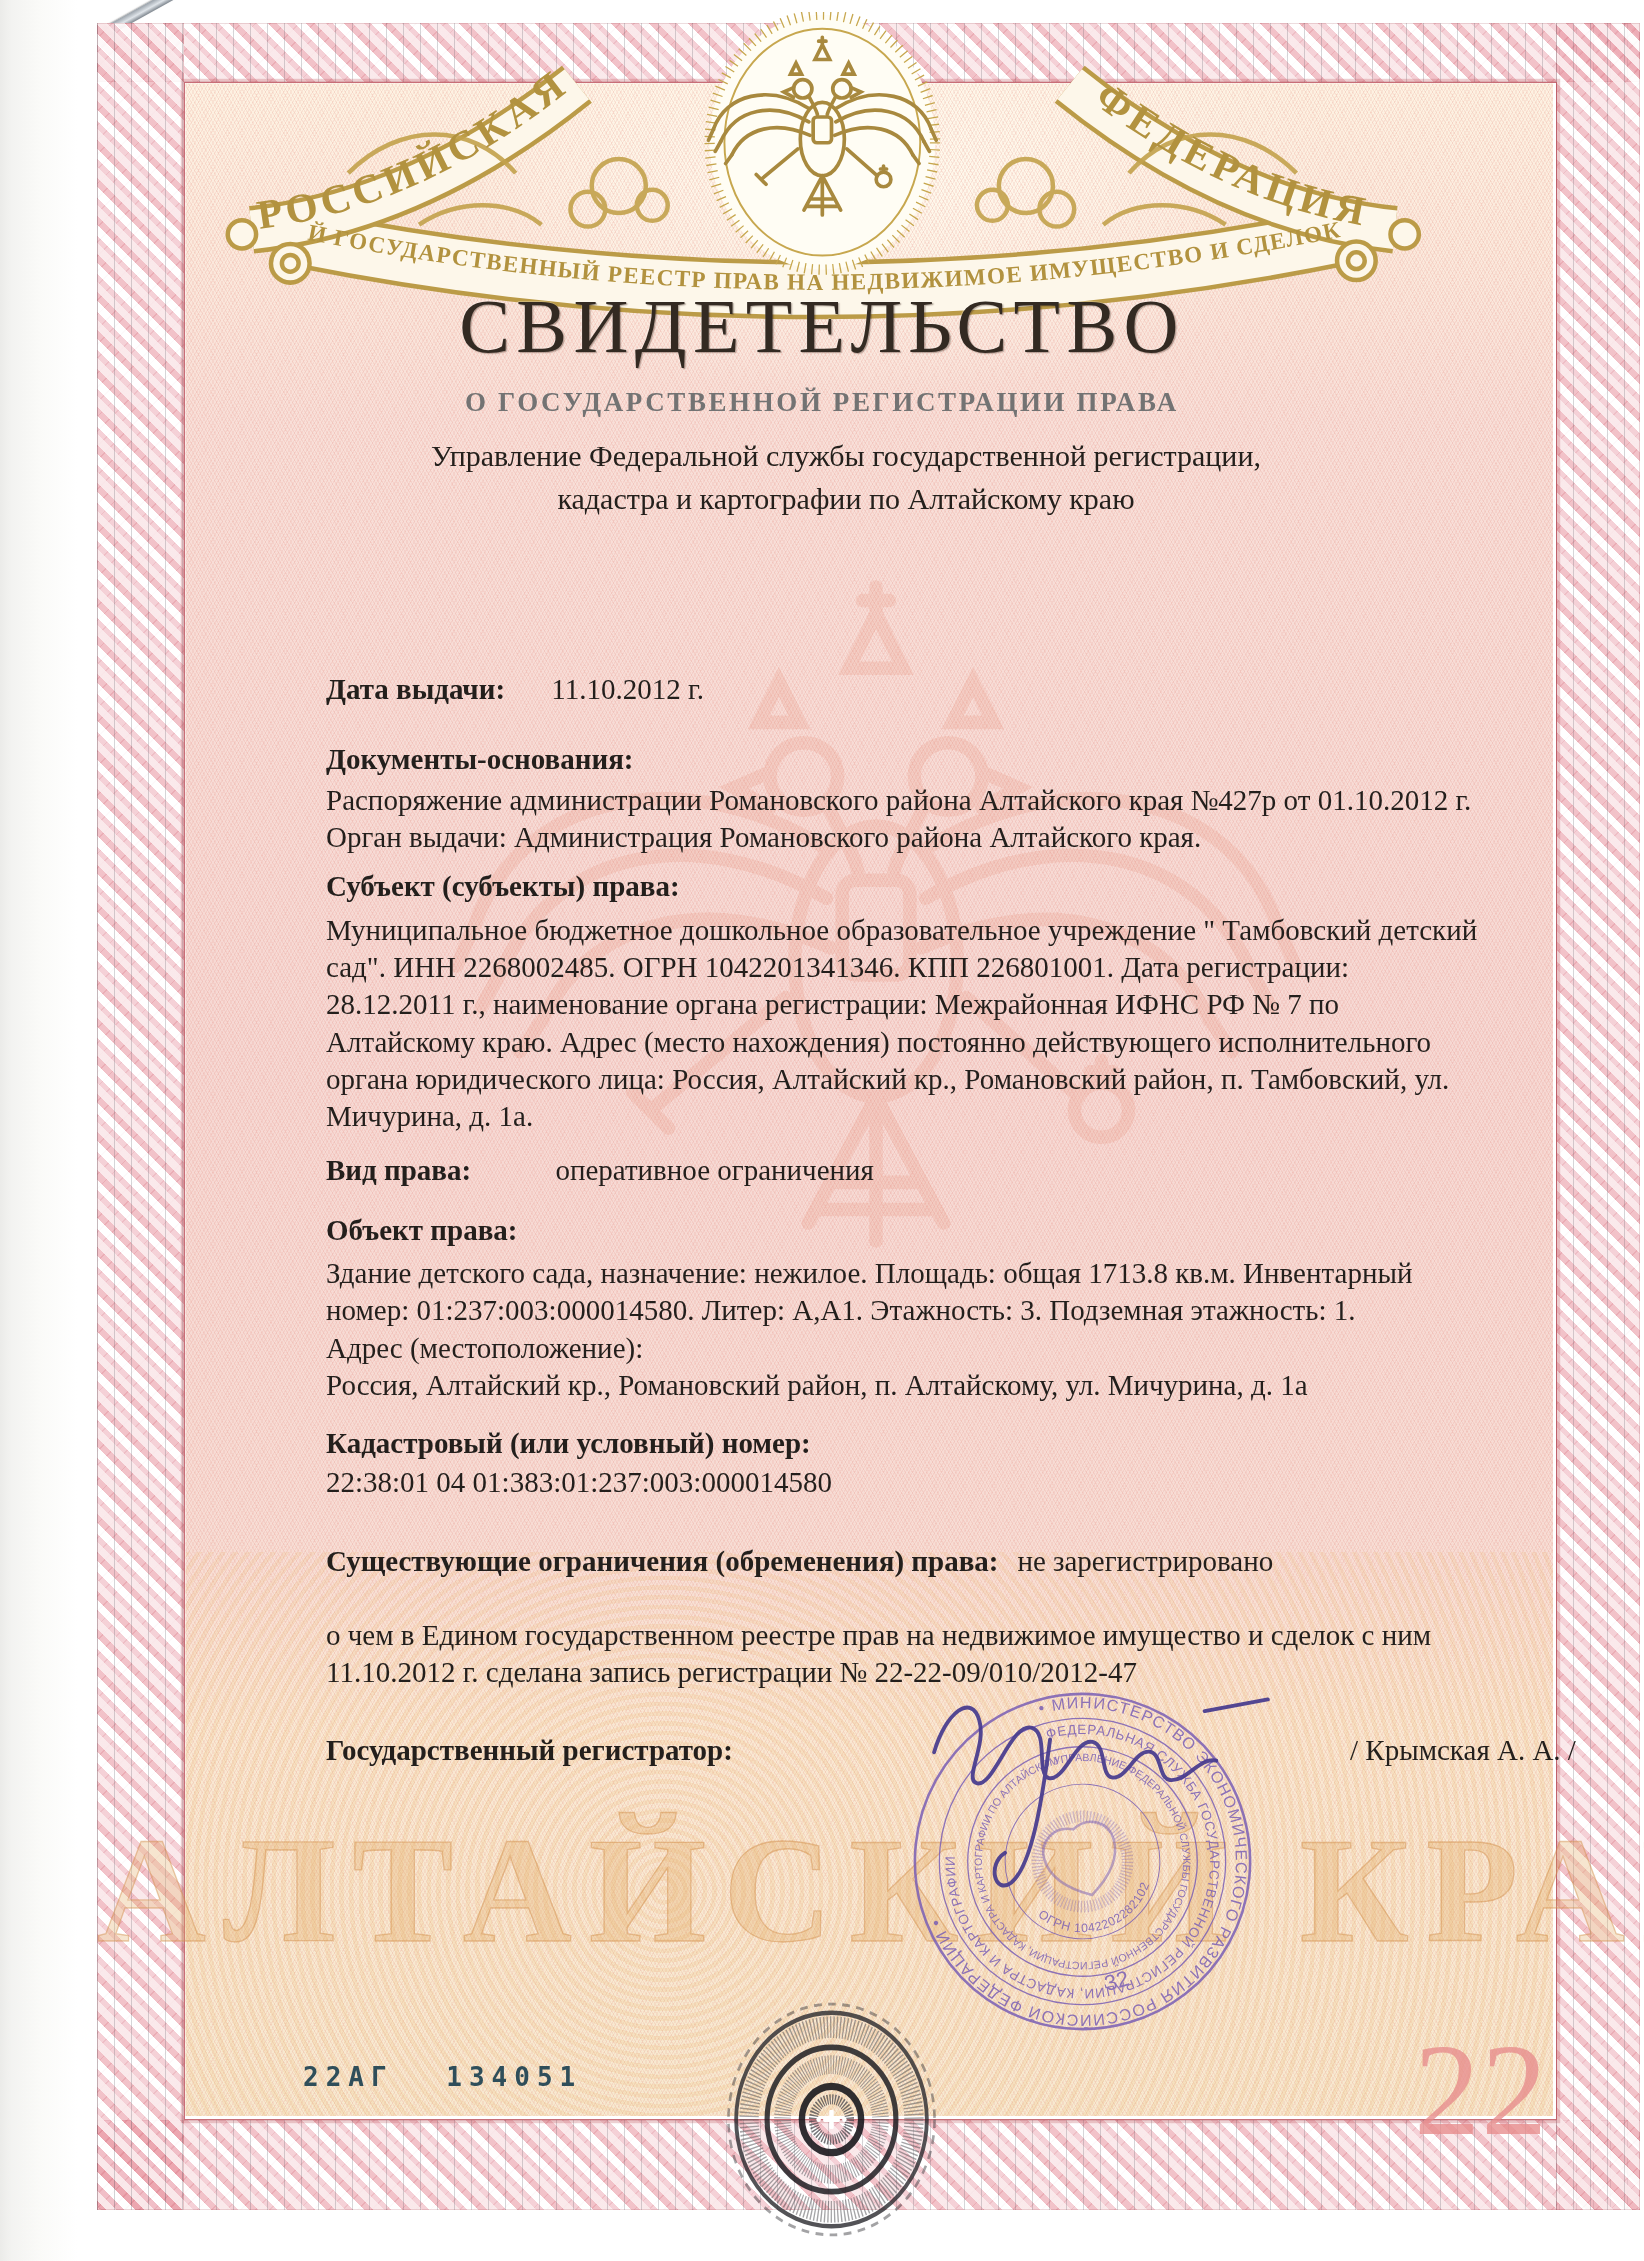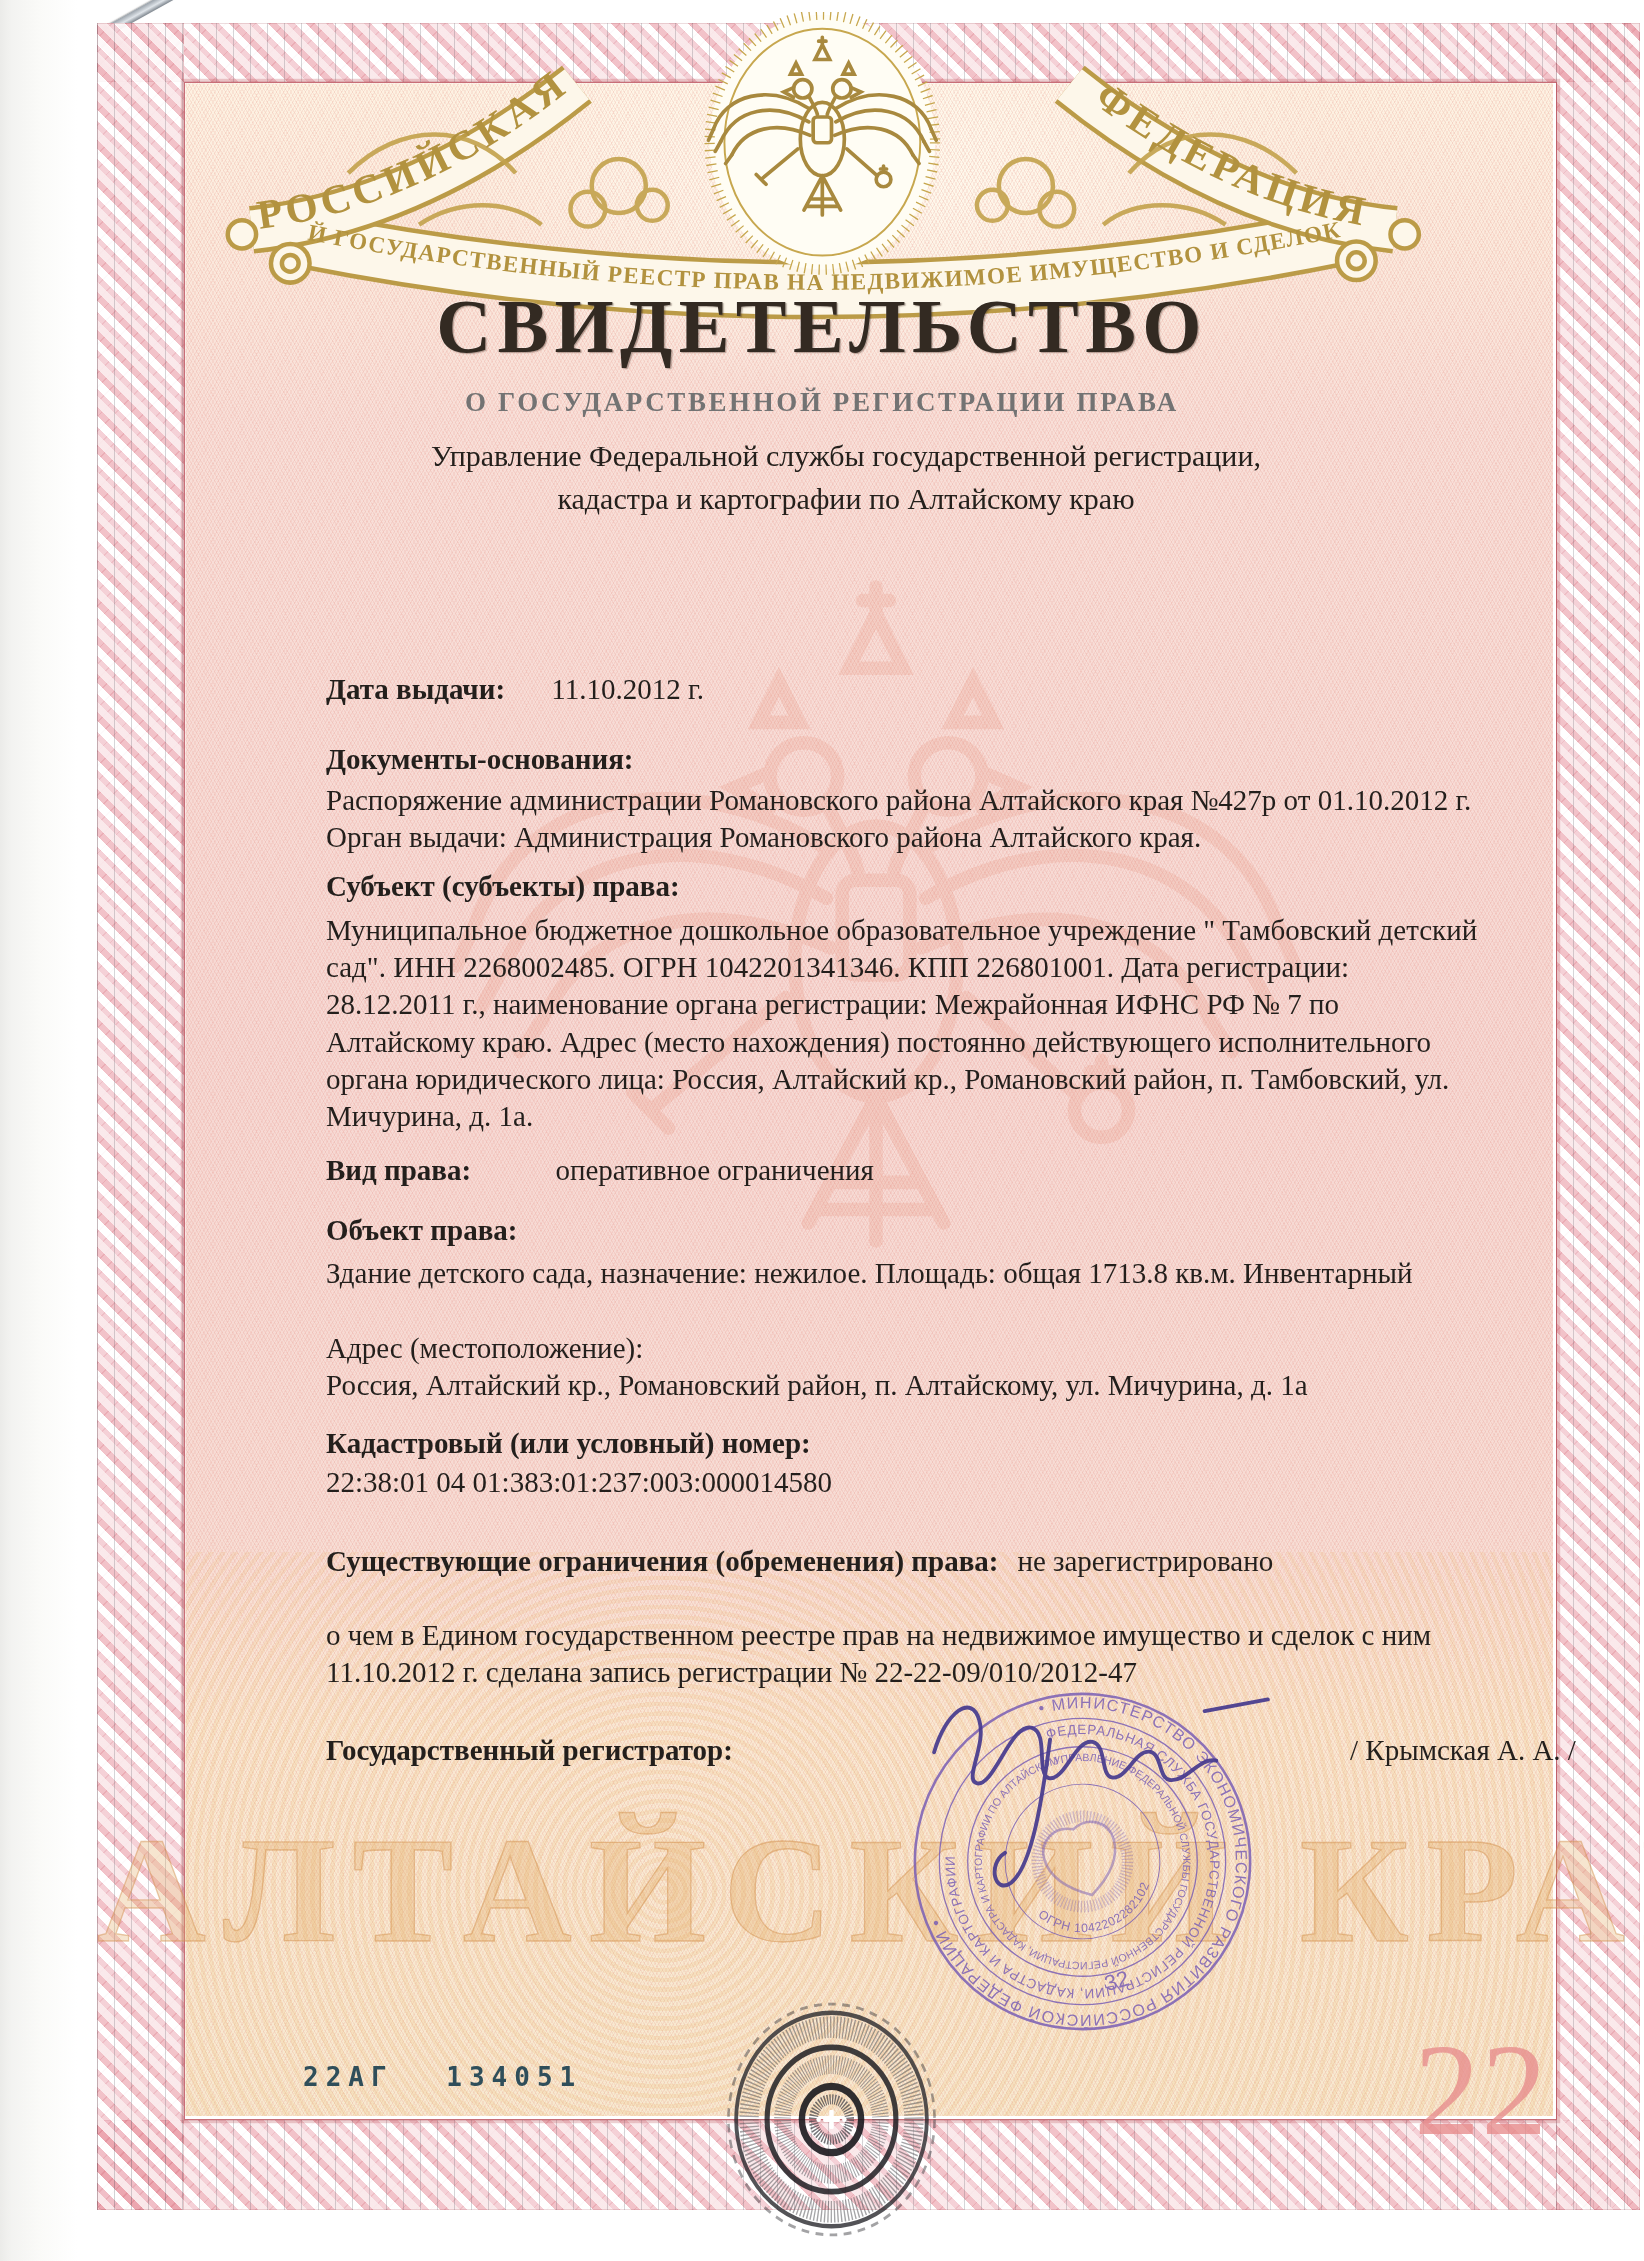--- a/index.html
+++ b/index.html
@@ -36,21 +36,21 @@
       repeating-linear-gradient(-62deg, rgba(226,122,110,.13) 0 1px, transparent 1px 3.2px);}
   .field::after{content:"";position:absolute;left:0;right:0;top:1469px;bottom:0;
     background:repeating-radial-gradient(circle at 35% 60%, rgba(233,178,96,.16) 0 4.5px, transparent 4.5px 9.7px);}
   
   .header-svg{position:absolute;left:97px;top:11.6px;width:1546px;height:348px;}
   .eagle-wm{position:absolute;left:425px;top:528px;width:902px;height:966px;color:#de6a48;opacity:.13;}
   
   .tline{position:absolute;white-space:nowrap;font-size:29px;line-height:36px;margin-left:36px;}
   .b{font-weight:700;}
   .center-wrap{position:absolute;left:97px;width:1450px;text-align:center;white-space:nowrap;}
-  .title{top:283px;font-size:76px;font-weight:700;letter-spacing:6.4px;color:#332a22;
+  .title{top:283px;font-size:76px;font-weight:400;letter-spacing:6.4px;color:#332a22;
     text-shadow:1.3px 1.3px 1.3px rgba(60,40,30,.38), -0.6px -0.6px 0 rgba(255,255,255,.25);}
   .subtitle{top:387px;font-size:27px;font-weight:700;letter-spacing:2.6px;color:#737373;}
   .issuer{font-size:30px;color:#24201c;padding-left:24px;}
   .wmtext{position:absolute;left:97px;top:1803px;width:1450px;text-align:center;white-space:nowrap;
     font-size:151px;font-weight:700;letter-spacing:17px;
     color:rgba(226,168,96,.30);-webkit-text-stroke:1.3px rgba(208,140,72,.45);z-index:5;}
   .stamp{position:absolute;left:902px;top:1681px;width:361px;height:361px;z-index:6;opacity:.85;}
   .sig{position:absolute;left:889px;top:1649px;width:451px;height:271px;z-index:7;}
   .serial{position:absolute;left:303px;top:2062px;font-family:"DejaVu Sans Mono","Liberation Mono",monospace;
     font-size:26px;font-weight:600;letter-spacing:7px;word-spacing:30px;color:#2f4e5a;z-index:6;}
@@ -169,20 +169,21 @@
   <div class="tline z4" style="left:290px;top:1061px">органа юридического лица: Россия, Алтайский кр., Романовский район, п. Тамбовский, ул.</div>
   <div class="tline z4" style="left:290px;top:1098px">Мичурина, д. 1а.</div>
 
   <div class="tline z4" style="left:290px;top:1152px">
     <span class="b">Вид права:</span>
     <span style="margin-left:77px">оперативное ограничения</span>
   </div>
 
   <div class="tline b z4" style="left:290px;top:1212px">Объект права:</div>
   <div class="tline z4" style="left:290px;top:1255px">Здание детского сада, назначение: нежилое. Площадь: общая 1713.8 кв.м. Инвентарный</div>
+  <div class="tline z4" style="left:290px;top:1292px">номер: 01:237:003:000014580. Литер: А,А1. Этажность: 3. Подземная этажность: 1.</div>
   <div class="tline z4" style="left:290px;top:1330px">Адрес (местоположение):</div>
   <div class="tline z4" style="left:290px;top:1367px">Россия, Алтайский кр., Романовский район, п. Алтайскому, ул. Мичурина, д. 1а</div>
 
   <div class="tline b z4" style="left:290px;top:1425px">Кадастровый (или условный) номер:</div>
   <div class="tline z4" style="left:290px;top:1464px">22:38:01 04 01:383:01:237:003:000014580</div>
 
   <div class="tline z4" style="left:290px;top:1543px">
     <span class="b">Существующие ограничения (обременения) права:</span>
     <span style="margin-left:11.6px">не зарегистрировано</span>
   </div>

